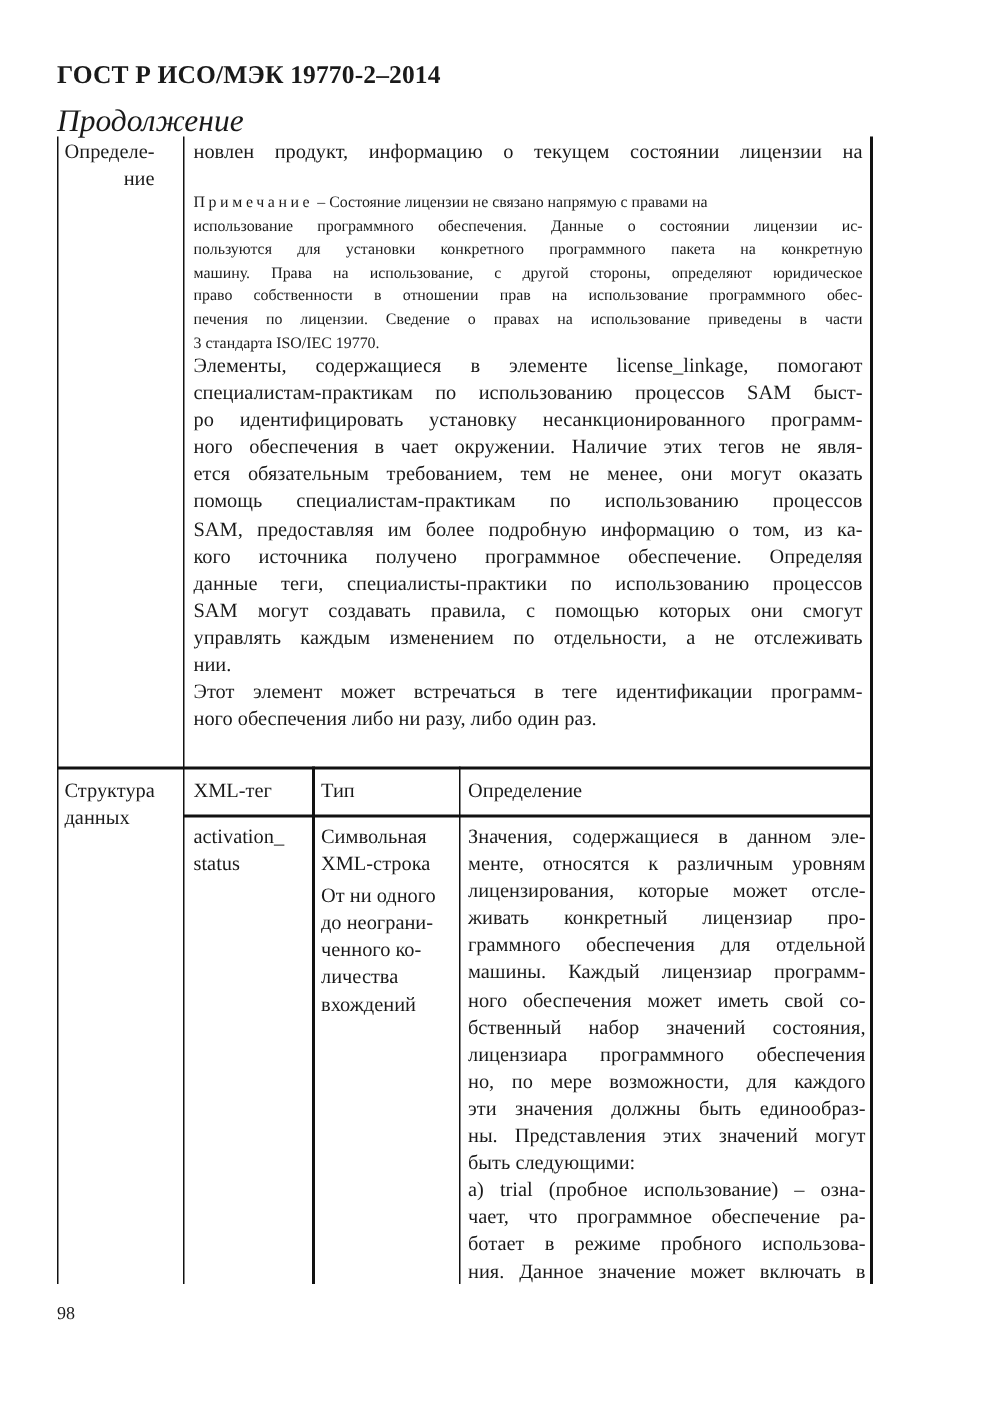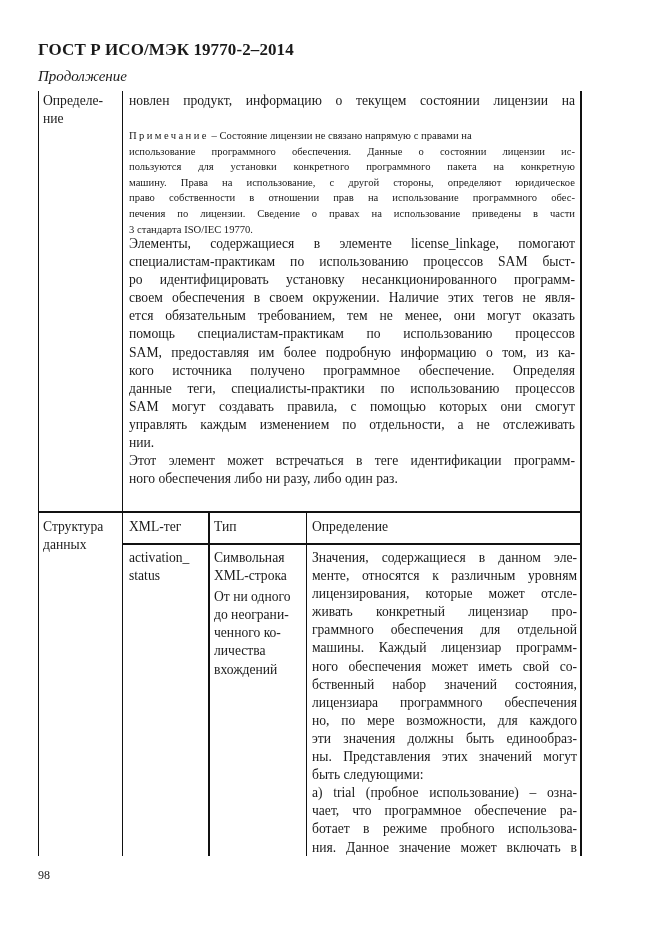--- a/index.html
+++ b/index.html
@@ -1,19 +1,19 @@
 <!DOCTYPE html>
 <html><head>
 <meta charset="utf-8">
 <style>
   html, body { margin: 0; padding: 0; background: #ffffff; }
   body { width: 661px; height: 936px; position: relative; overflow: hidden;
          font-family: "Liberation Serif", "DejaVu Serif", serif; color: #1a1a1a; }
   .header { position: absolute; left: 38px; top: 40px; font-size: 17px; font-weight: bold; letter-spacing: 0.1px; }
-  .continuation { position: absolute; left: 38px; top: 68px; font-size: 15px; font-style: italic; }
+  .continuation { position: absolute; left: 38px; top: 68px; font-size: 21px; font-style: italic; }
   .vline { position: absolute; background: #111; }
   .hline { position: absolute; background: #111; }
   .txt { position: absolute; font-size: 13.6px; line-height: 18.1px; }
   .note { position: absolute; font-size: 10.6px; line-height: 15.6px; }
   .note .spaced { letter-spacing: 2.4px; margin-top: 33px; }
   .line { white-space: nowrap; display: block; }
   .just { text-align: justify; text-align-last: justify; display: block; white-space: normal; }
   .pagenum { position: absolute; left: 38px; top: 868px; font-size: 12px; }
 </style>
 </head>
@@ -25,21 +25,21 @@
 <div>
   <div class="vline" style="left:38px; top:91px; width:1.3px; height:765px;"></div>
   <div class="vline" style="left:122px; top:91px; width:1.3px; height:765px;"></div>
   <div class="vline" style="left:580px; top:91px; width:2px; height:765px;"></div>
   <div class="hline" style="left:38px; top:511px; width:544px; height:1.6px;"></div>
   <div class="vline" style="left:208px; top:511px; width:1.5px; height:345px;"></div>
   <div class="vline" style="left:306px; top:511px; width:1.3px; height:345px;"></div>
   <div class="hline" style="left:122px; top:543px; width:460px; height:1.6px;"></div>
 </div>
 
-<div class="txt" style="left:43px; top:92px;">
+<div class="txt" style="left:43px; top:92px;text-align:right;">
   <span class="line">Определе-</span>
   <span class="line">ние</span>
 </div>
 
 <div class="txt" style="left:129px; top:92px; width:446px;">
   <span class="just">новлен продукт, информацию о текущем состоянии лицензии на</span>
 </div>
 
 <div class="note" style="left:129px; top:128px; width:446px;">
   <span class="line"><span class="spaced">Примечание</span><span> – </span><span>Состояние лицензии не связано напрямую с правами на</span></span>
@@ -48,21 +48,21 @@
   <span class="just">машину. Права на использование, с другой стороны, определяют юридическое</span>
   <span class="just">право собственности в отношении прав на использование программного обес-</span>
   <span class="just">печения по лицензии. Сведение о правах на использование приведены в части</span>
   <span class="line">3 стандарта ISO/IEC 19770.</span>
 </div>
 
 <div class="txt" style="left:129px; top:235px; width:446px;">
   <span class="just">Элементы, содержащиеся в элементе license_linkage, помогают</span>
   <span class="just">специалистам-практикам по использованию процессов SAM быст-</span>
   <span class="just">ро идентифицировать установку несанкционированного программ-</span>
-  <span class="just">своем обеспечения в своем окружении. Наличие этих тегов не явля-</span>
+  <span class="just">ного обеспечения в чает окружении. Наличие этих тегов не явля-</span>
   <span class="just">ется обязательным требованием, тем не менее, они могут оказать</span>
   <span class="just">помощь специалистам-практикам по использованию процессов</span>
   <span class="just">SAM, предоставляя им более подробную информацию о том, из ка-</span>
   <span class="just">кого источника получено программное обеспечение. Определяя</span>
   <span class="just">данные теги, специалисты-практики по использованию процессов</span>
   <span class="just">SAM могут создавать правила, с помощью которых они смогут</span>
   <span class="just">управлять каждым изменением по отдельности, а не отслеживать</span>
   <span class="line">нии.</span>
   <span class="just">Этот элемент может встречаться в теге идентификации программ-</span>
   <span class="line">ного обеспечения либо ни разу, либо один раз.</span>

